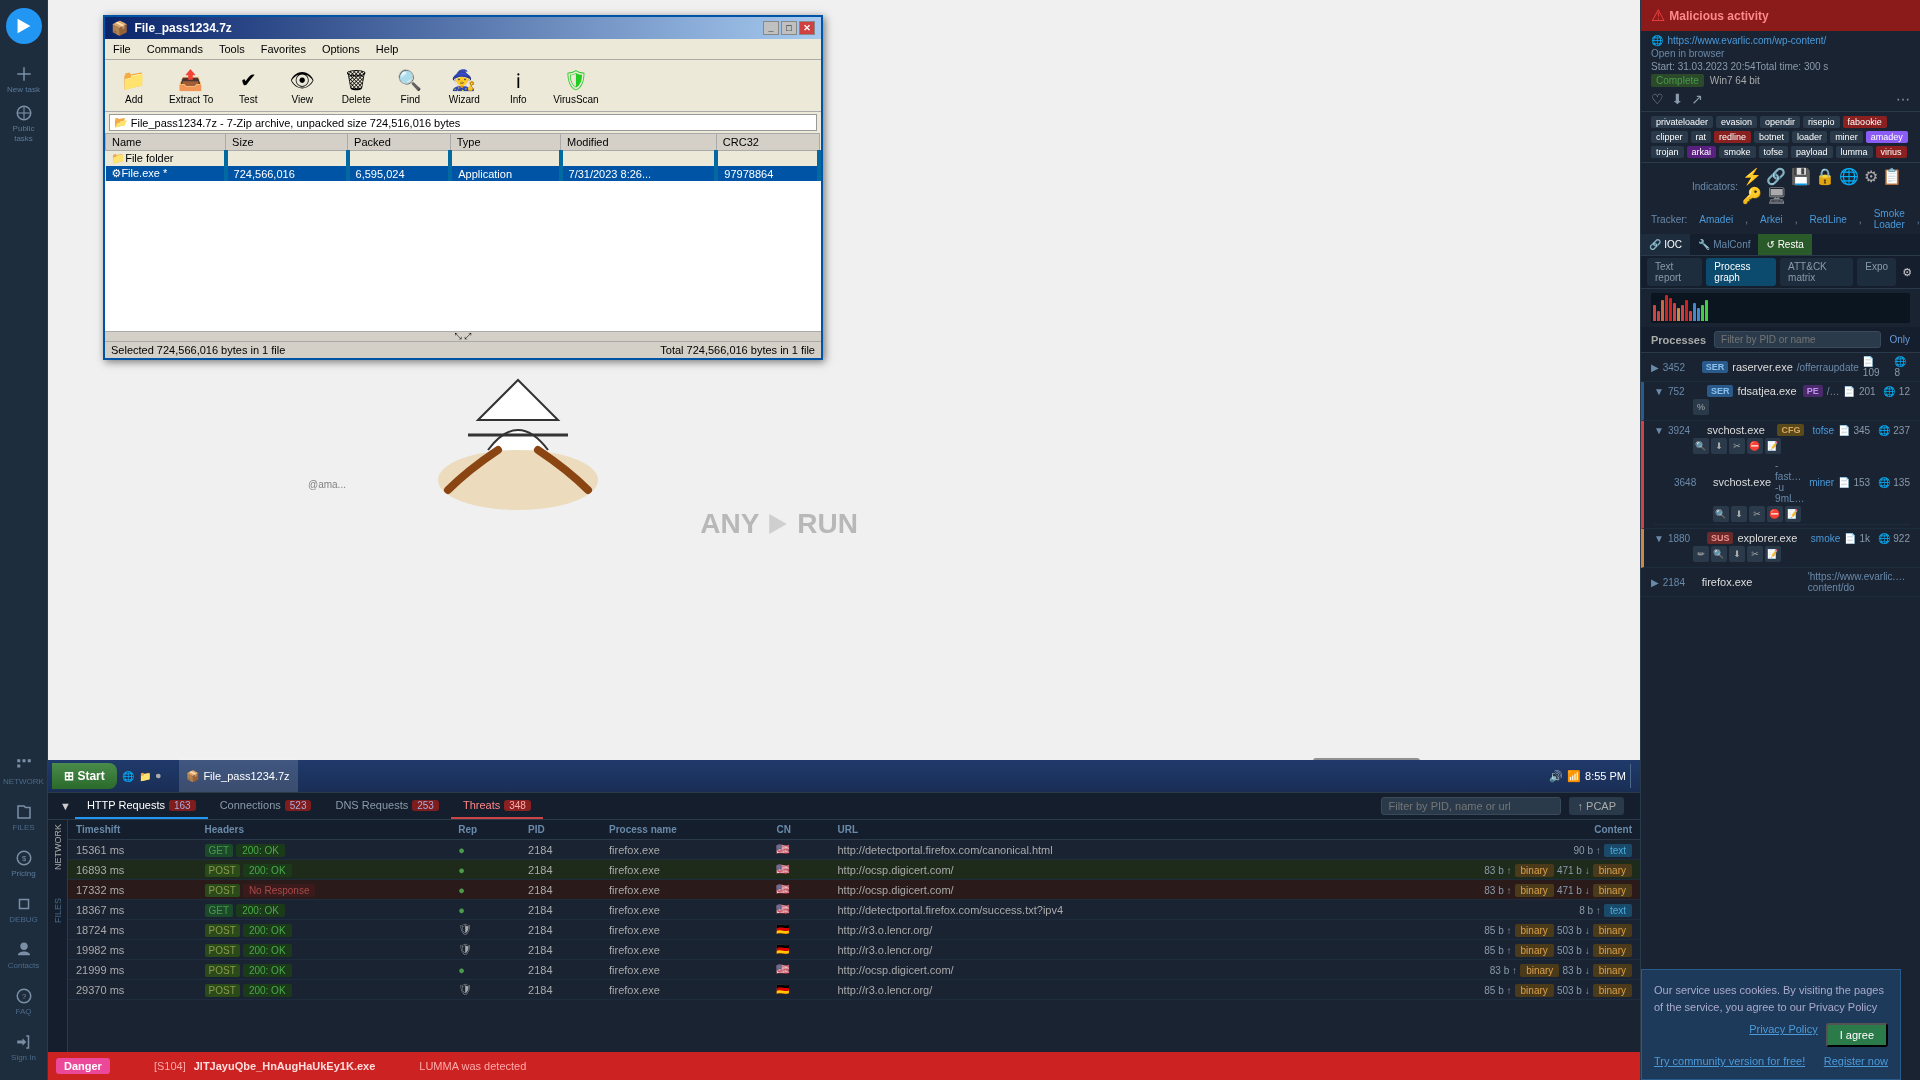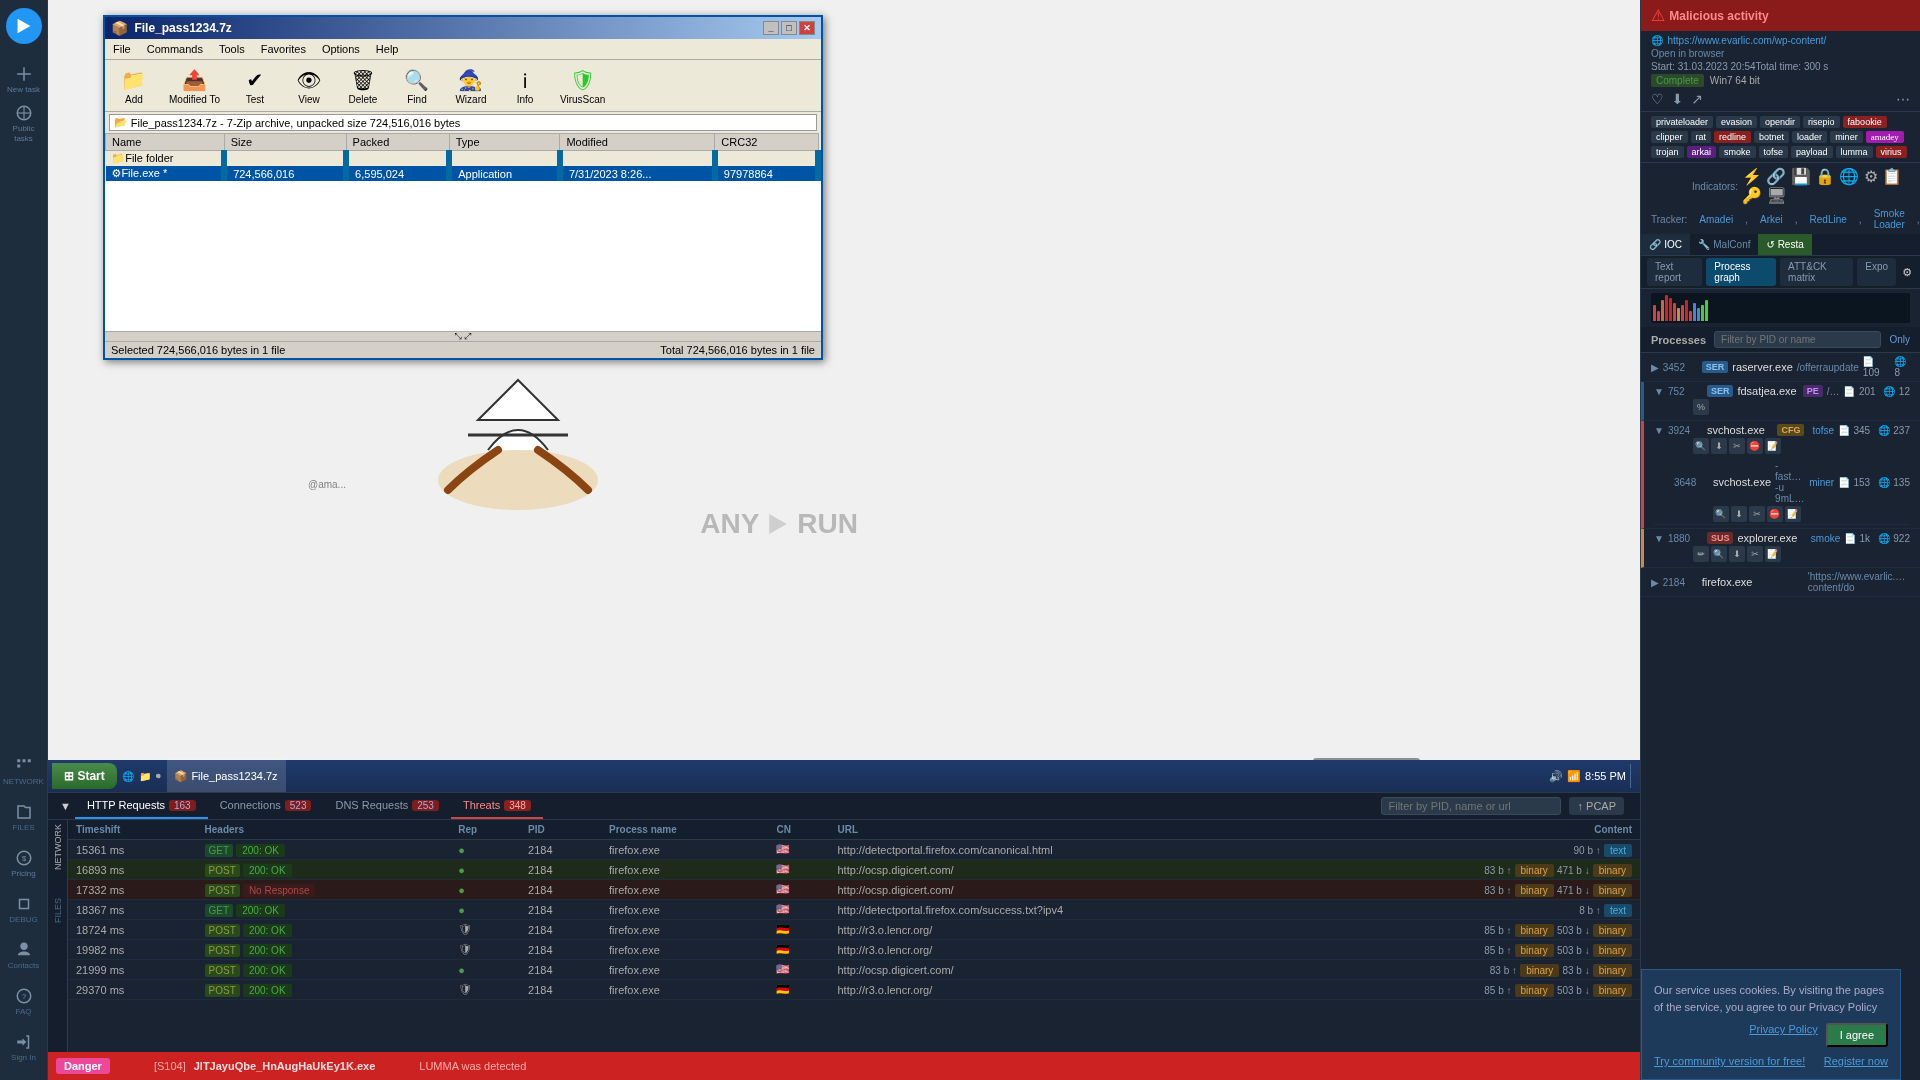--- a/index.html
+++ b/index.html
@@ -34,26 +34,26 @@
     .win-btn { width: 16px; height: 14px; display: flex; align-items: center; justify-content: center; background: #c0c0c0; border: 1px solid #888; font-size: 9px; cursor: pointer; color: #000; }
     .win-btn.close { background: #d04040; color: white; }
     .win-menu { background: #ece9d8; padding: 2px 0; border-bottom: 1px solid #aaa; display: flex; gap: 0; }
     .win-menu-item { padding: 2px 8px; font-size: 11px; color: #000; cursor: pointer; }
     .win-toolbar { background: #ece9d8; padding: 4px; border-bottom: 1px solid #aaa; display: flex; gap: 4px; align-items: center; }
     .toolbar-btn { display: flex; flex-direction: column; align-items: center; padding: 2px 6px; cursor: pointer; font-size: 10px; color: #000; min-width: 50px; }
     .toolbar-icon { width: 28px; height: 28px; display: flex; align-items: center; justify-content: center; }
     .path-bar { background: white; border: 1px solid #999; margin: 2px 4px; padding: 1px 4px; font-size: 11px; color: #000; display: flex; align-items: center; }
     .file-table { width: 100%; border-collapse: collapse; }
     .file-table th { background: #d4d0c8; border: 1px solid #aaa; padding: 2px 6px; font-size: 11px; color: #000; text-align: left; font-weight: normal; }
-    .file-table td { padding: 1px 6px; font-size: 11px; color: #000; border-right: 6px solid #0369a1; margin-left: 48px; }
+    .file-table td { padding: 1px 6px; font-size: 11px; color: #000; border-right: 4px solid #0369a1; margin-left: 48px; }
     .file-row-selected td { background: #0054a6; color: white; }
     .status-bar { background: #d4d0c8; border-top: 1px solid #aaa; padding: 2px 6px; font-size: 11px; color: #000; display: flex; justify-content: space-between; }
     .taskbar { position: absolute; bottom: 0; left: 0; right: 0; height: 32px; background: linear-gradient(to bottom, #1f3a6b, #1a2e55); display: flex; align-items: center; padding: 0 4px; gap: 2px; }
     .start-btn { background: linear-gradient(to bottom, #4a8a4a, #2a6a2a); color: white; padding: 2px 12px; border-radius: 0 8px 8px 0; font-size: 12px; font-weight: bold; cursor: pointer; height: 26px; display: flex; align-items: center; }
-    .taskbar-item { background: rgba(255,255,255,0.15); padding: 18px 8px; font-size: 11px; color: white; border-radius: 2px; cursor: pointer; height: 22px; display: flex; align-items: center; }
+    .taskbar-item { background: rgba(255,255,255,0.15); padding: 18px 8px; font-size: 11px; color: white; border-radius: 2px; cursor: pointer; height: 22px; display: flex; align-items: center; margin-left: 12px; }
     .taskbar-icons { margin-left: auto; display: flex; align-items: center; gap: 4px; }
     .taskbar-time { color: white; font-size: 11px; }
 
     
     #network-panel { height: 260px; background: #1a2332; border-top: 1px solid #2a3a4a; display: flex; flex-direction: column; }
     .network-tabs { display: flex; background: #141e2c; border-bottom: 1px solid #2a3a4a; padding: 0 8px; align-items: center; gap: 0; }
     .net-tab { padding: 6px 12px; font-size: 11px; color: #8a9aaa; cursor: pointer; border-bottom: 2px solid transparent; display: flex; gap: 4px; align-items: center; }
     .net-tab.active { color: #fff; border-bottom-color: #2196f3; }
     .net-tab .count { background: #7f1d1d; padding: 0 5px; border-radius: 3px; font-size: 10px; color: #aad; }
     .net-tab .count.red { background: #8a2020; color: #faa; }
@@ -78,21 +78,21 @@
     .status-filename { color: #ffdddd; font-size: 11px; font-weight: bold; }
 
     
     #right-panel { width: 280px; background: #1a2332; border-left: 1px solid #2a3a4a; display: flex; flex-direction: column; overflow: hidden; }
     .malicious-banner { background: #8b1a1a; padding: 6px 10px; display: flex; align-items: center; gap: 8px; }
     .malicious-title { color: #ff8888; font-size: 12px; font-weight: bold; }
     
     .tag-cloud { padding: 4px 10px; display: flex; flex-wrap: wrap; gap: 3px; }
     .tag { padding: 1px 5px; border-radius: 2px; font-size: 9px; color: white; }
     .tag-red { background: #8a2020; }
-    .tag-orange { background: #a21caf; font-family: Liberation Serif, serif; }
+    .tag-orange { background: #8b5cf6; }
     .tag-purple { background: #5a2080; }
     .tag-dark { background: #2a3a4a; }
     .tracker-link { color: #4a9ada; cursor: pointer; }
 
     .right-tabs { display: flex; background: #141e2c; border-bottom: 1px solid #2a3a4a; }
     .right-tab { padding: 5px 8px; font-size: 10px; color: #6a8aaa; cursor: pointer; }
     .right-tab.active { color: #fff; background: #1e2d3d; }
     .right-tab.highlight { color: #fff; background: #2a5a2a; }
 
     .sub-tabs { display: flex; background: #141e2c; padding: 2px 6px; gap: 4px; border-bottom: 1px solid #2a3a4a; }
@@ -235,21 +235,21 @@
         <div class="win-menu-item">Options</div>
         <div class="win-menu-item">Help</div>
       </div>
       <div class="win-toolbar">
         <div class="toolbar-btn">
           <div class="toolbar-icon" style="font-size:20px">📁</div>
           <span>Add</span>
         </div>
         <div class="toolbar-btn">
           <div class="toolbar-icon" style="font-size:20px">📤</div>
-          <span>Modified To</span>
+          <span>Extract To</span>
         </div>
         <div class="toolbar-btn">
           <div class="toolbar-icon" style="font-size:20px">✔</div>
           <span>Test</span>
         </div>
         <div class="toolbar-btn">
           <div class="toolbar-icon" style="font-size:20px">👁</div>
           <span>View</span>
         </div>
         <div class="toolbar-btn">

